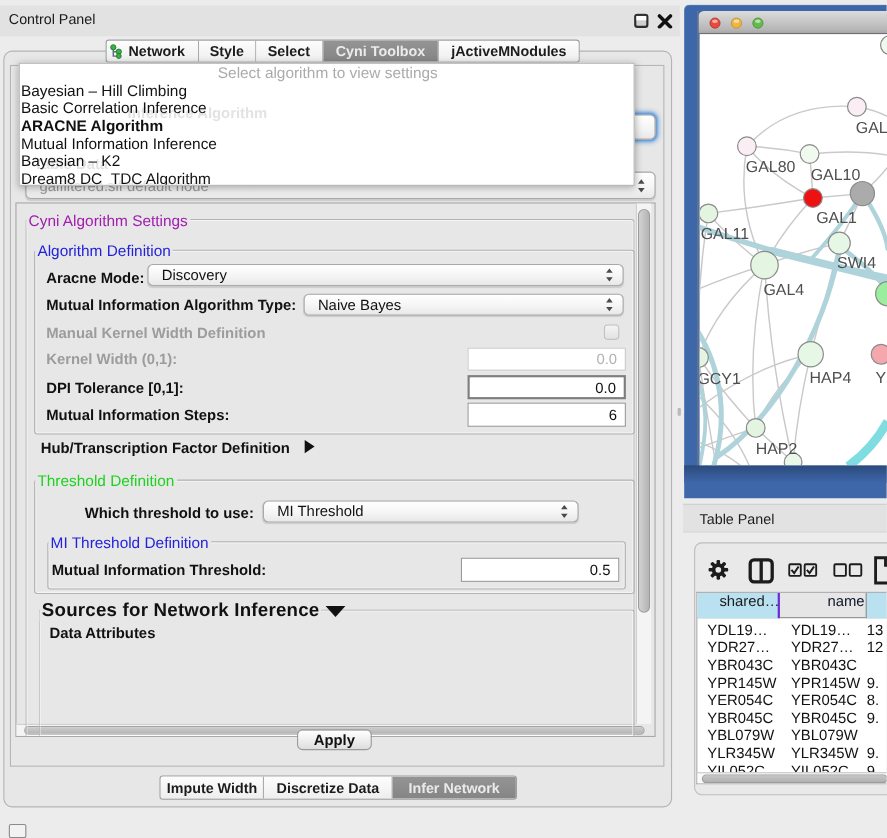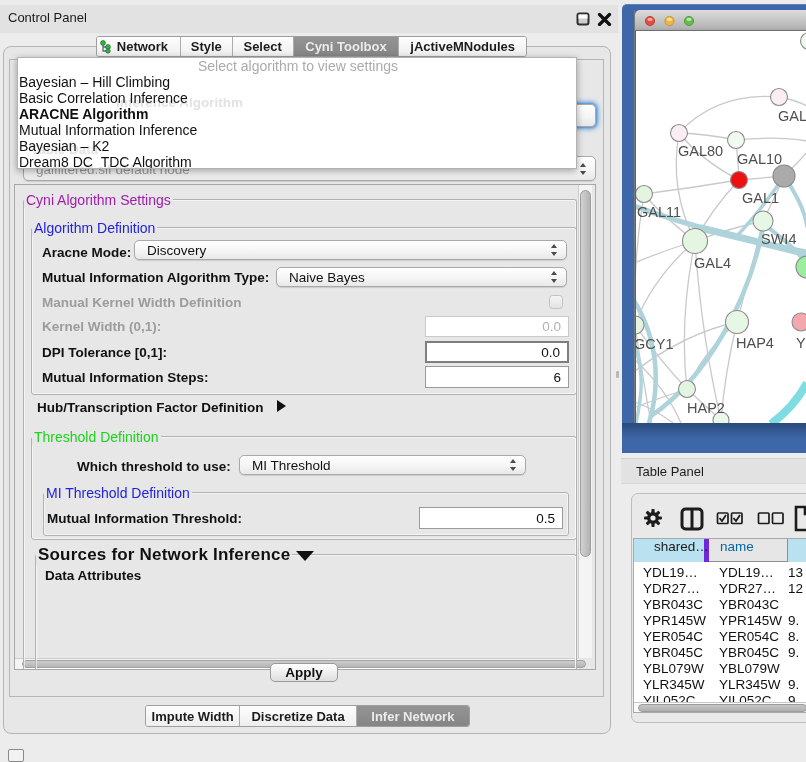--- a/index.html
+++ b/index.html
@@ -261,22 +261,22 @@
     <path d="M89.5,13 l2.5,3 l4,-6" stroke-width="1.8"></path>
     <rect x="114.5" y="8" width="10.5" height="10.5" rx="1"></rect>
     <rect x="128.5" y="8" width="10.5" height="10.5" rx="1"></rect>
   </g>
 
   <path d="M152,2 L162,2 L168,8 L168,25 L152,25 Z M161,2 L161,9 L168,9" fill="none" stroke="#1c1c1c" stroke-width="2.6"></path>
 </svg>
 
 <div class="abs" style="left:633px;top:538px;width:173px;height:175px;background:#fff;border:1px solid #a9a9a9;border-right:none;overflow:hidden">
   <div class="abs" style="left:0;top:0;width:100%;height:23px;border-bottom:1px solid #8f8f8f;background:#e6e6e6">
-    <div class="abs" style="left:0;top:0;width:75px;height:23px;background:#b9e1ef;border-right:5px solid #6d28d9;text-align:center;text-indent:20px;line-height:23px;font:13.5px 'Liberation Sans',sans-serif;color:#1c1c1c">shared…</div>
-    <div class="abs" style="left:76px;top:0;width:76px;height:23px;text-align:left;text-indent:10px;line-height:23px;font:13.5px 'Liberation Sans',sans-serif;color:#0369a1">name</div>
+    <div class="abs" style="left:0;top:0;width:75px;height:23px;background:#b9e1ef;border-right:2px solid #6d28d9;text-align:center;text-indent:20px;line-height:23px;font:13.5px 'Liberation Sans',sans-serif;color:#1c1c1c">shared…</div>
+    <div class="abs" style="left:76px;top:0;width:76px;height:23px;text-align:right;text-indent:10px;line-height:23px;font:13.5px 'Liberation Sans',sans-serif;color:#0f172a">name</div>
     <div class="abs" style="left:153px;top:0;width:25px;height:23px;background:#b9e1ef;border-left:1px solid #8f8f8f"></div>
   </div>
   <div class="abs" style="left:9px;top:26px;font:13.5px 'Liberation Sans',sans-serif;color:#111;line-height:16px;white-space:pre">YDL19…
 YDR27…
 YBR043C
 YPR145W
 YER054C
 YBR045C
 YBL079W
 YLR345W

